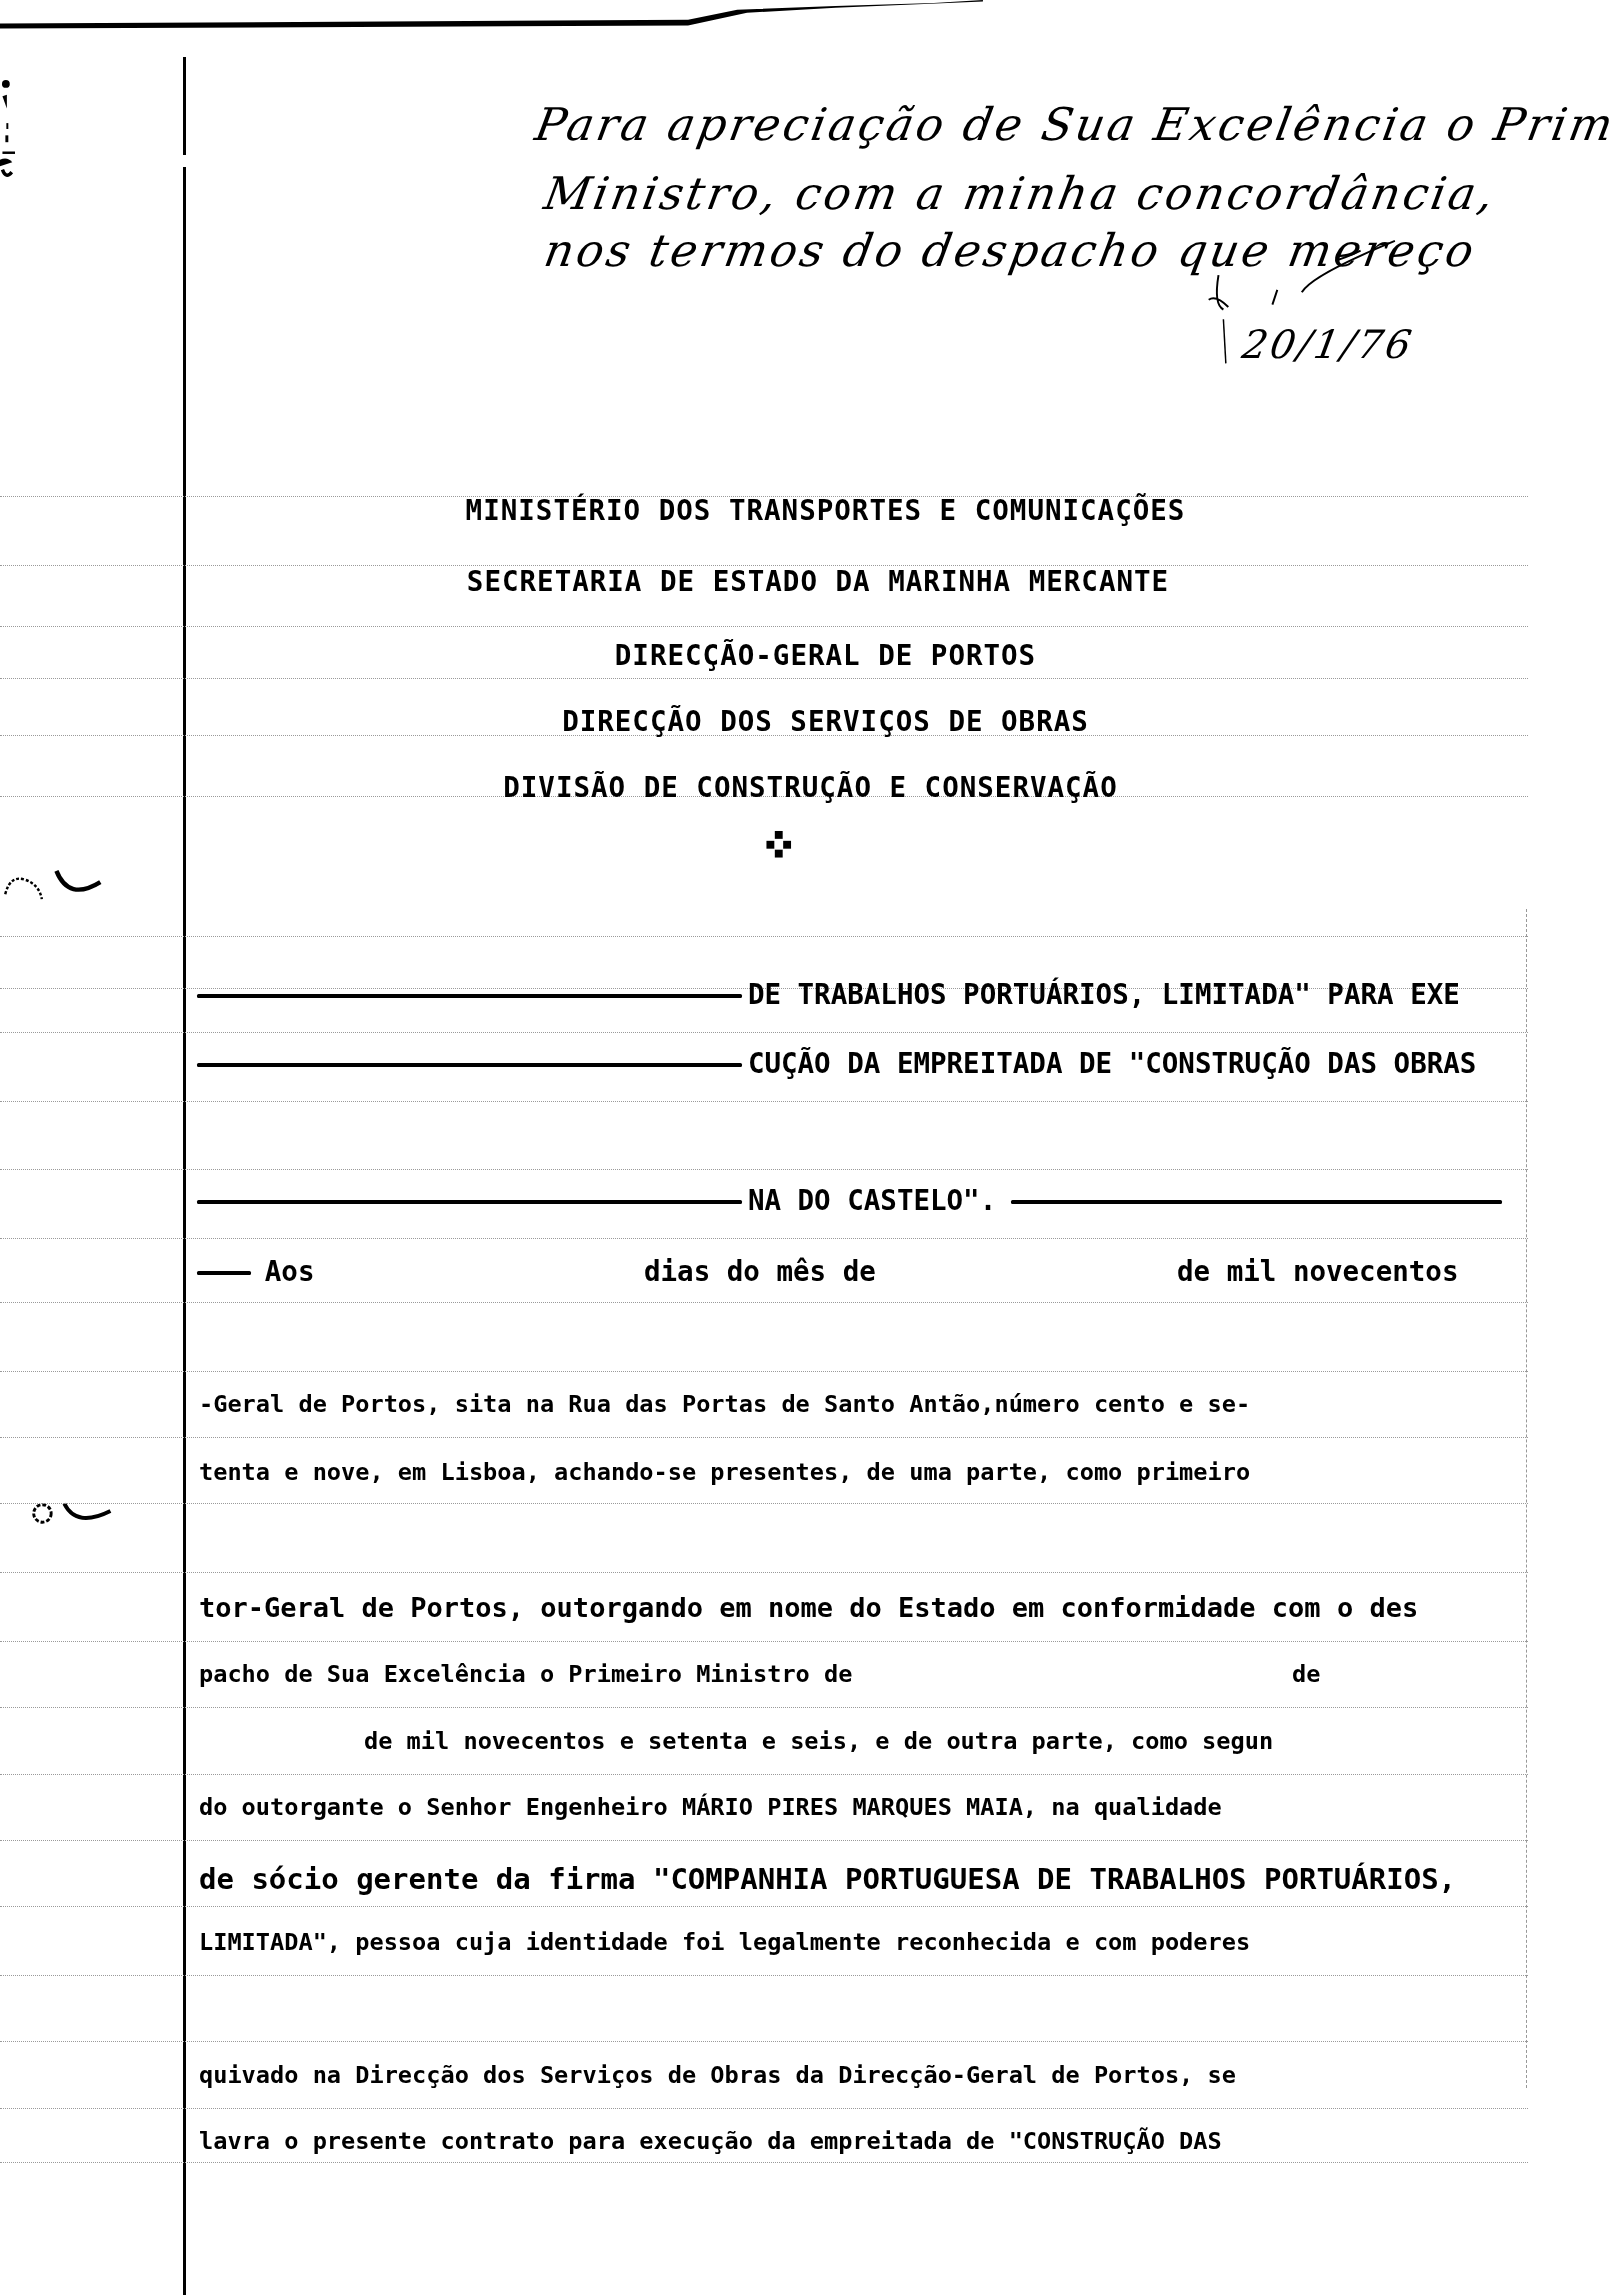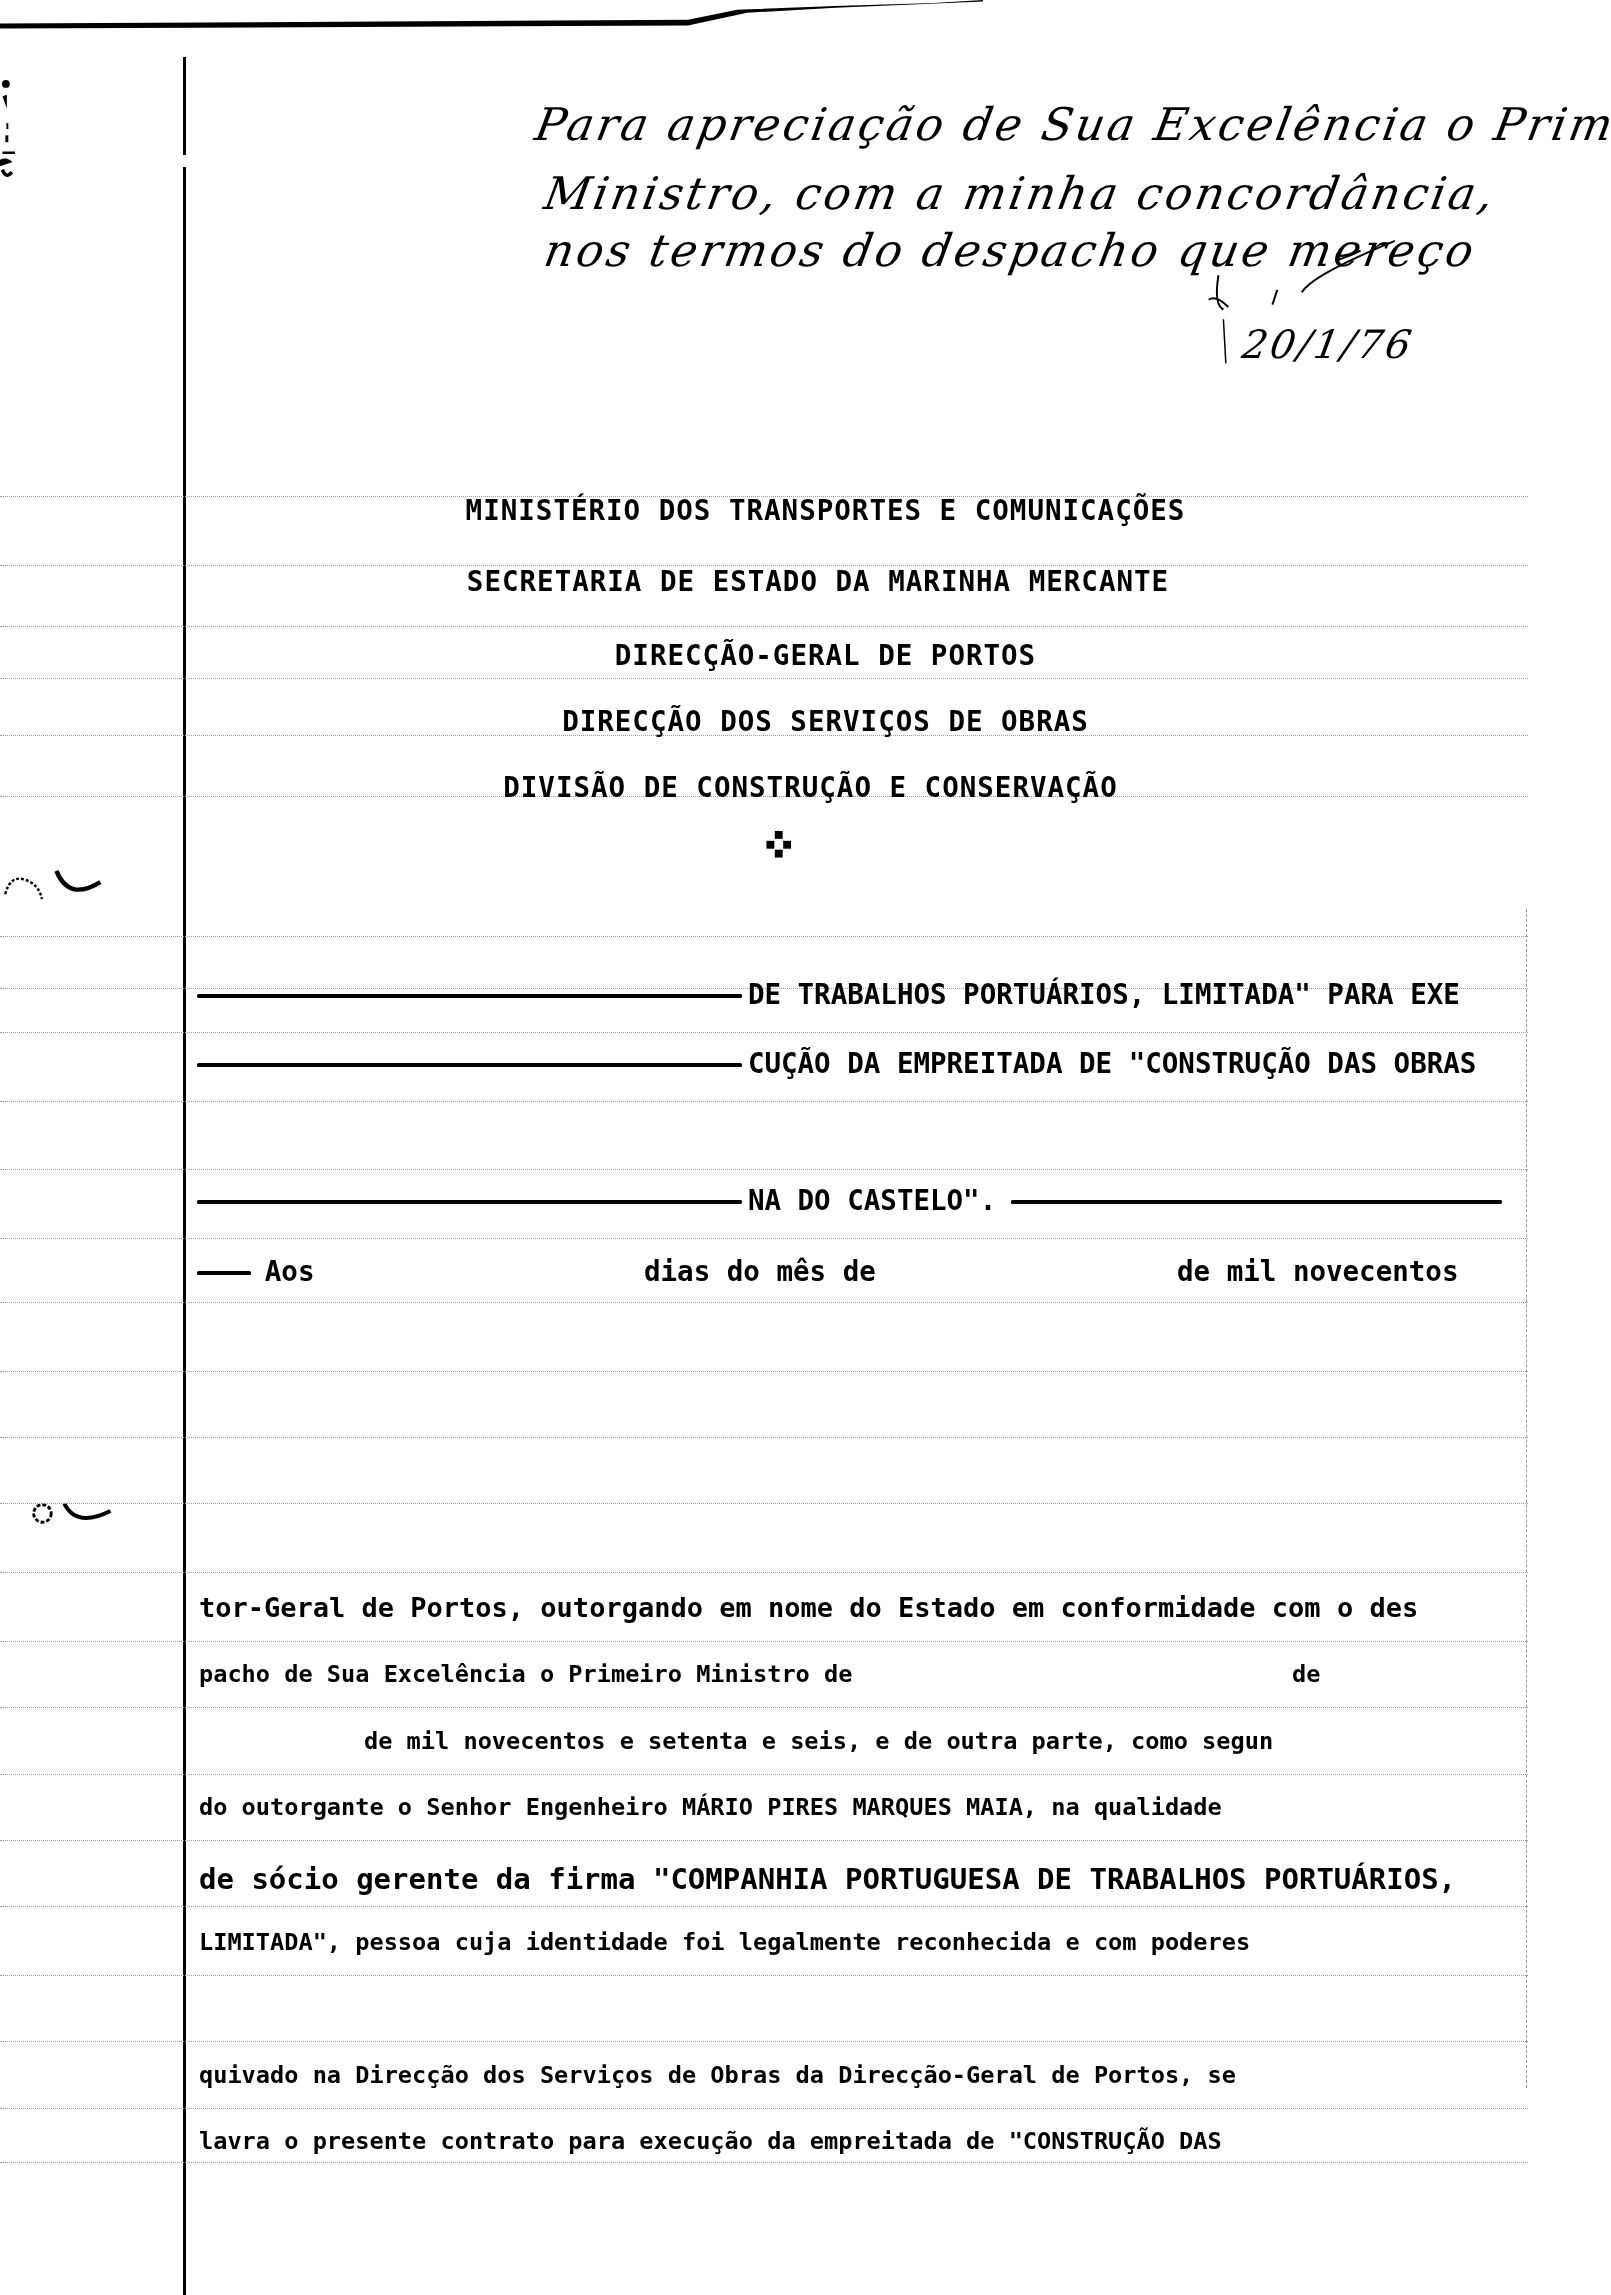--- a/index.html
+++ b/index.html
@@ -103,20 +103,22 @@
   </svg>
 
   <div class="line" style="left:197px;top:978px"><span class="dash-run" style="width:545px;margin-right:5.9px"></span><span>DE TRABALHOS PORTUÁRIOS, LIMITADA" PARA EXE</span></div>
   <div class="line" style="left:197px;top:1047px"><span class="dash-run" style="width:545px;margin-right:5.9px"></span><span>CUÇÃO DA EMPREITADA DE "CONSTRUÇÃO DAS OBRAS</span></div>
   <div class="line" style="left:197px;top:1184px"><span class="dash-run" style="width:545px;margin-right:5.9px"></span><span>NA DO CASTELO".</span><span class="dash-run" style="width:491px;margin-left:14.7px"></span></div>
 
   <div class="line" style="left:197px;top:1255px"><span class="dash-run" style="width:54px;margin-right:13.8px"></span><span>Aos</span></div>
   <div class="line" style="left:644px;top:1255px">dias do mês de</div>
   <div class="line" style="left:1177px;top:1255px">de mil novecentos</div>
 
+  <div class="line" style="left:199px;top:1390px;font-size:23.6px">-Geral de Portos, sita na Rua das Portas de Santo Antão,número cento e se-</div>
+  <div class="line" style="left:199px;top:1458px;font-size:23.6px">tenta e nove, em Lisboa, achando-se presentes, de uma parte, como primeiro</div>
   <div class="line" style="left:199px;top:1592px;font-size:27px">tor-Geral de Portos, outorgando em nome do Estado em conformidade com o des</div>
   <div class="line" style="left:199px;top:1660px;font-size:23.6px">pacho de Sua Excelência o Primeiro Ministro de</div>
   <div class="line" style="left:1292px;top:1660px;font-size:23.6px">de</div>
 
   <div class="line" style="left:364px;top:1727px;font-size:23.6px">de mil novecentos e setenta e seis, e de outra parte, como segun</div>
   <div class="line" style="left:199px;top:1793px;font-size:23.6px">do outorgante o Senhor Engenheiro MÁRIO PIRES MARQUES MAIA, na qualidade</div>
   <div class="line" style="left:199px;top:1862px;font-size:29px">de sócio gerente da firma "COMPANHIA PORTUGUESA DE TRABALHOS PORTUÁRIOS,</div>
   <div class="line" style="left:199px;top:1928px;font-size:23.6px">LIMITADA", pessoa cuja identidade foi legalmente reconhecida e com poderes</div>
   <div class="line" style="left:199px;top:2061px;font-size:23.6px">quivado na Direcção dos Serviços de Obras da Direcção-Geral de Portos, se</div>
   <div class="line" style="left:199px;top:2127px;font-size:23.6px">lavra o presente contrato para execução da empreitada de "CONSTRUÇÃO DAS</div>

